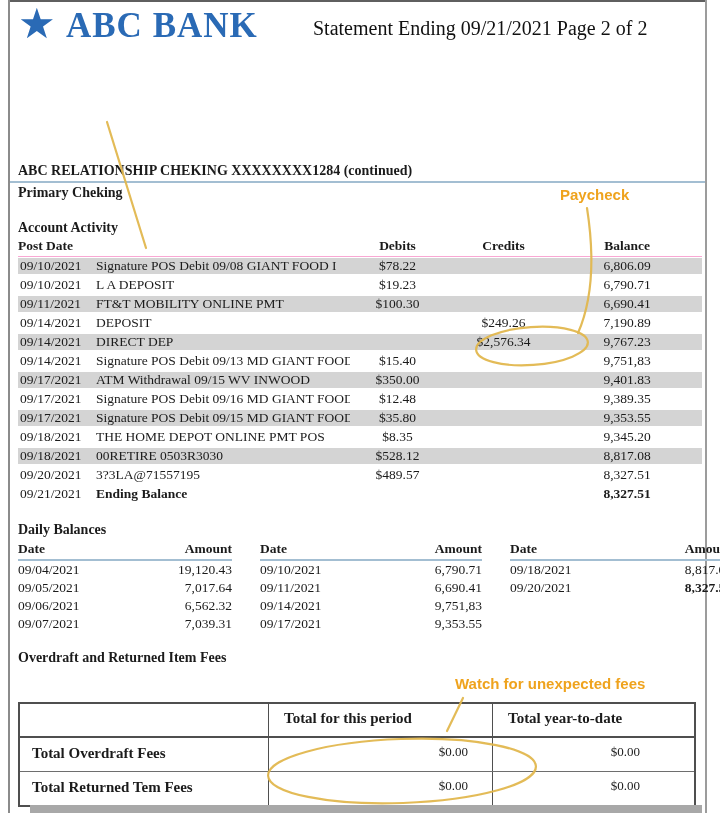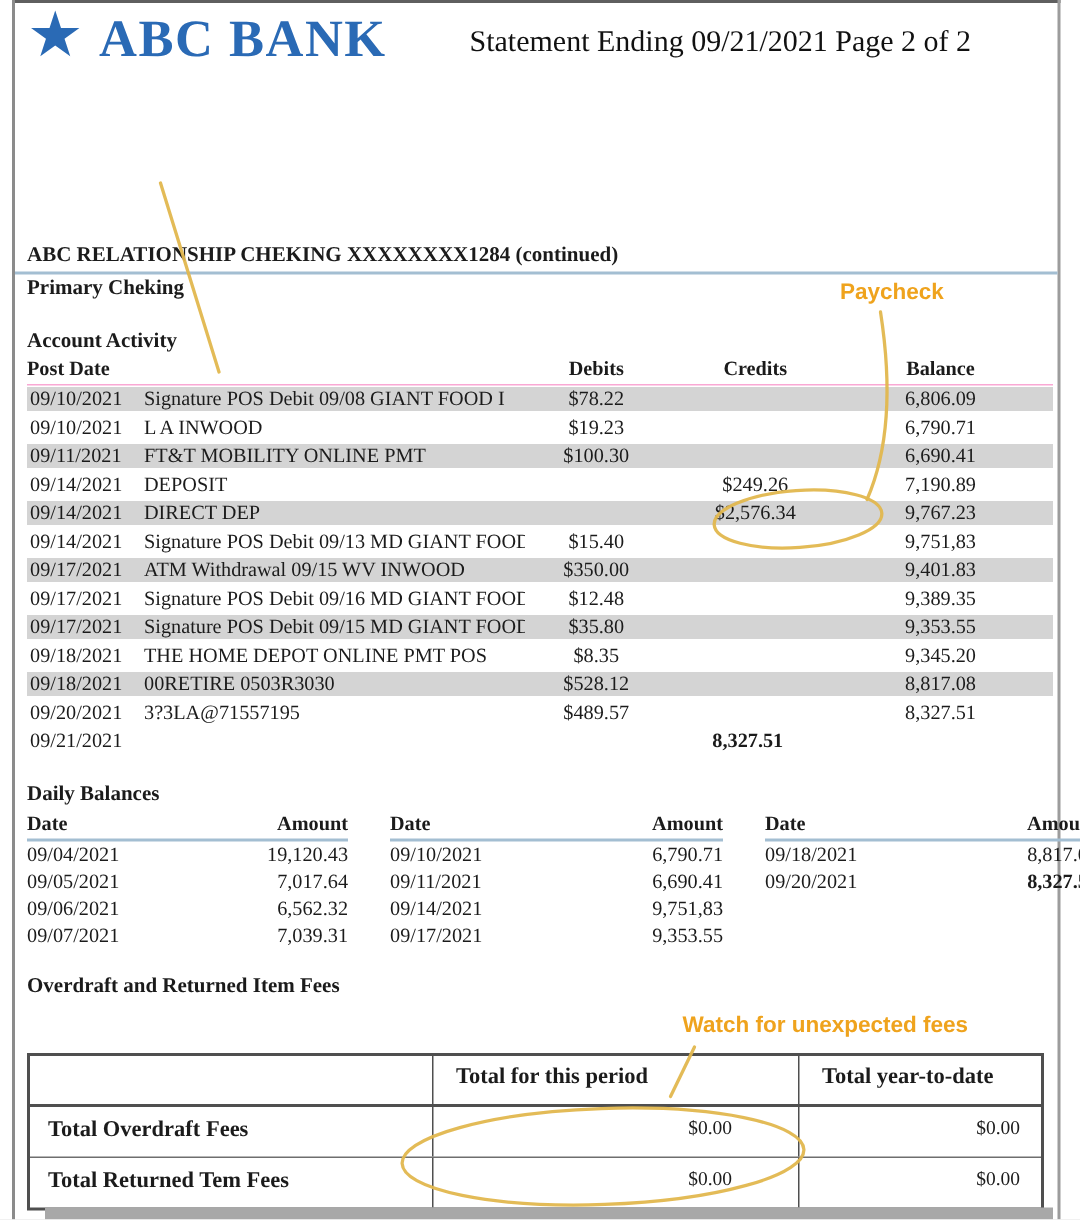--- a/index.html
+++ b/index.html
@@ -48,21 +48,21 @@
   
   .daily-title { position:absolute; left:18px; top:522px; font-weight:bold; font-size:14px; }
   .daily-grid { position:absolute; left:18px; top:541px; width:688px; display:grid; grid-template-columns:214px 222px 222px; column-gap:28px; }
   .db-header { display:flex; justify-content:space-between; font-weight:bold; font-size:13.5px; height:16px; padding-bottom:2px; border-bottom:2px solid var(--heading-rule); }
   .db-row { display:flex; justify-content:space-between; height:18px; line-height:18px; font-size:13.5px; }
   .db-row .bold { font-weight:bold; }
 
   
   .fees-title { position:absolute; left:18px; top:650px; font-weight:bold; font-size:14px; }
   .fees-table { position:absolute; left:18px; top:702px; width:674px; border:2px solid #4f4f4f; }
-  .fees-grid { display:grid; grid-template-columns:248px 224px 198px;gap:20px; }
+  .fees-grid { display:grid; grid-template-columns:248px 224px 198px; }
   .fees-header { height:32px; border-bottom:2px solid #4f4f4f; }
   .fees-header .fc { font-weight:bold; font-size:15px; padding:6px 0 0 15px; }
   .fees-row { height:33px; }
   .fees-row + .fees-row { border-top:1px solid #6e6e6e; }
   .fc2, .fc3 { border-left:1.5px solid #4f4f4f; }
   .fees-row .f-label { font-weight:bold; font-size:15px; padding:7px 0 0 12px; }
   .fees-row .f-period { text-align:right; font-size:13px; padding:6px 24px 0 0; }
   .fees-row .f-ytd { text-align:right; font-size:13px; padding:6px 50px 0 0; }
 
   .bottom-bar { position:absolute; left:30px; top:805px; width:672px; height:8px; background:#a8a8a8; }
@@ -101,21 +101,21 @@
   <div class="activity-rows" id="activity-body">
       <div class="act-row act-grid shaded">
         <span class="c-date">09/10/2021</span>
         <span class="c-desc">Signature POS Debit 09/08 GIANT FOOD I</span>
         <span class="c-debit">$78.22</span>
         <span class="c-credit"></span>
         <span class="c-bal">6,806.09</span>
       </div>
       <div class="act-row act-grid">
         <span class="c-date">09/10/2021</span>
-        <span class="c-desc">L A INWOOD</span>
+        <span class="c-desc">L A DEPOSIT</span>
         <span class="c-debit">$19.23</span>
         <span class="c-credit"></span>
         <span class="c-bal">6,790.71</span>
       </div>
       <div class="act-row act-grid shaded">
         <span class="c-date">09/11/2021</span>
         <span class="c-desc">FT&amp;T MOBILITY ONLINE PMT</span>
         <span class="c-debit">$100.30</span>
         <span class="c-credit"></span>
         <span class="c-bal">6,690.41</span>
@@ -178,20 +178,21 @@
       </div>
       <div class="act-row act-grid">
         <span class="c-date">09/20/2021</span>
         <span class="c-desc">3?3LA@71557195</span>
         <span class="c-debit">$489.57</span>
         <span class="c-credit"></span>
         <span class="c-bal">8,327.51</span>
       </div>
       <div class="act-row act-grid bold">
         <span class="c-date">09/21/2021</span>
+        <span class="c-desc">Ending Balance</span>
         <span class="c-debit"></span>
         <span class="c-credit"></span>
         <span class="c-bal">8,327.51</span>
       </div>
     </div>
 
   <div class="daily-title">Daily Balances</div>
   <div class="daily-grid" id="daily-grid">
       <div>
         <div class="db-header">

